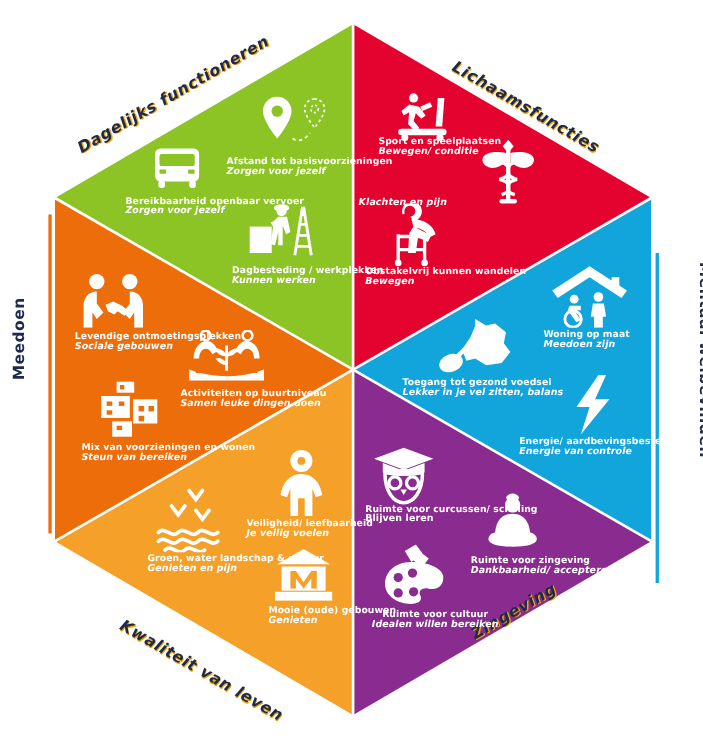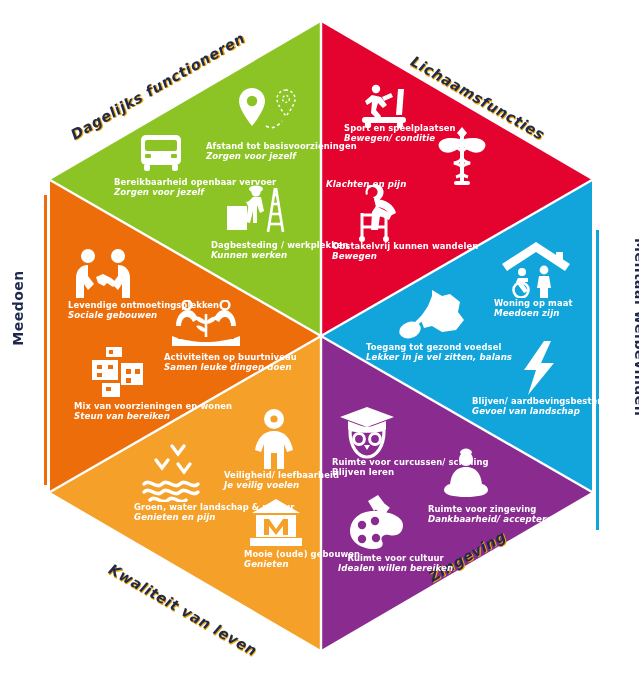--- a/index.html
+++ b/index.html
@@ -240,22 +240,22 @@
     </span>
   </div>
 
   <div class="item" style="left:518px;top:340px;">
     <span class="ic" style="left:0;top:0;">
       <svg width="44" height="56" viewBox="0 0 44 56">
         <path d="M26 1 L6 30 l12 0 l-8 25 l26 -32 l-13 0 l10 -22z" fill="#fff"></path>
       </svg>
     </span>
     <span class="tx" style="left:-46px;top:56px;">
-      <span class="t1" style="display:block">Blijven/ aardbevingsbestendig</span>
-      <span class="t2" style="display:block">Gevoel van landschap</span>
+      <span class="t1" style="display:block">Energie/ aardbevingsbestendig</span>
+      <span class="t2" style="display:block">Energie van controle</span>
     </span>
   </div>
 
   <div class="item" style="left:336px;top:405px;">
     <span class="ic" style="left:0;top:0;">
       <svg width="62" height="54" viewBox="0 0 62 54">
         <path d="M31 2 L58 12 L31 22 L4 12z" fill="#fff"></path>
         <path d="M12 16 l0 8 c0 5 38 5 38 0 l0 -8 l-19 7z" fill="#fff"></path>
         <path d="M14 26 c0 -4 34 -4 34 0 c0 16 -8 26 -17 26 c-9 0 -17 -10 -17 -26z" fill="none" stroke="#fff" stroke-width="3.2"></path>
         <circle cx="23" cy="34" r="5.4" fill="none" stroke="#fff" stroke-width="3"></circle>

